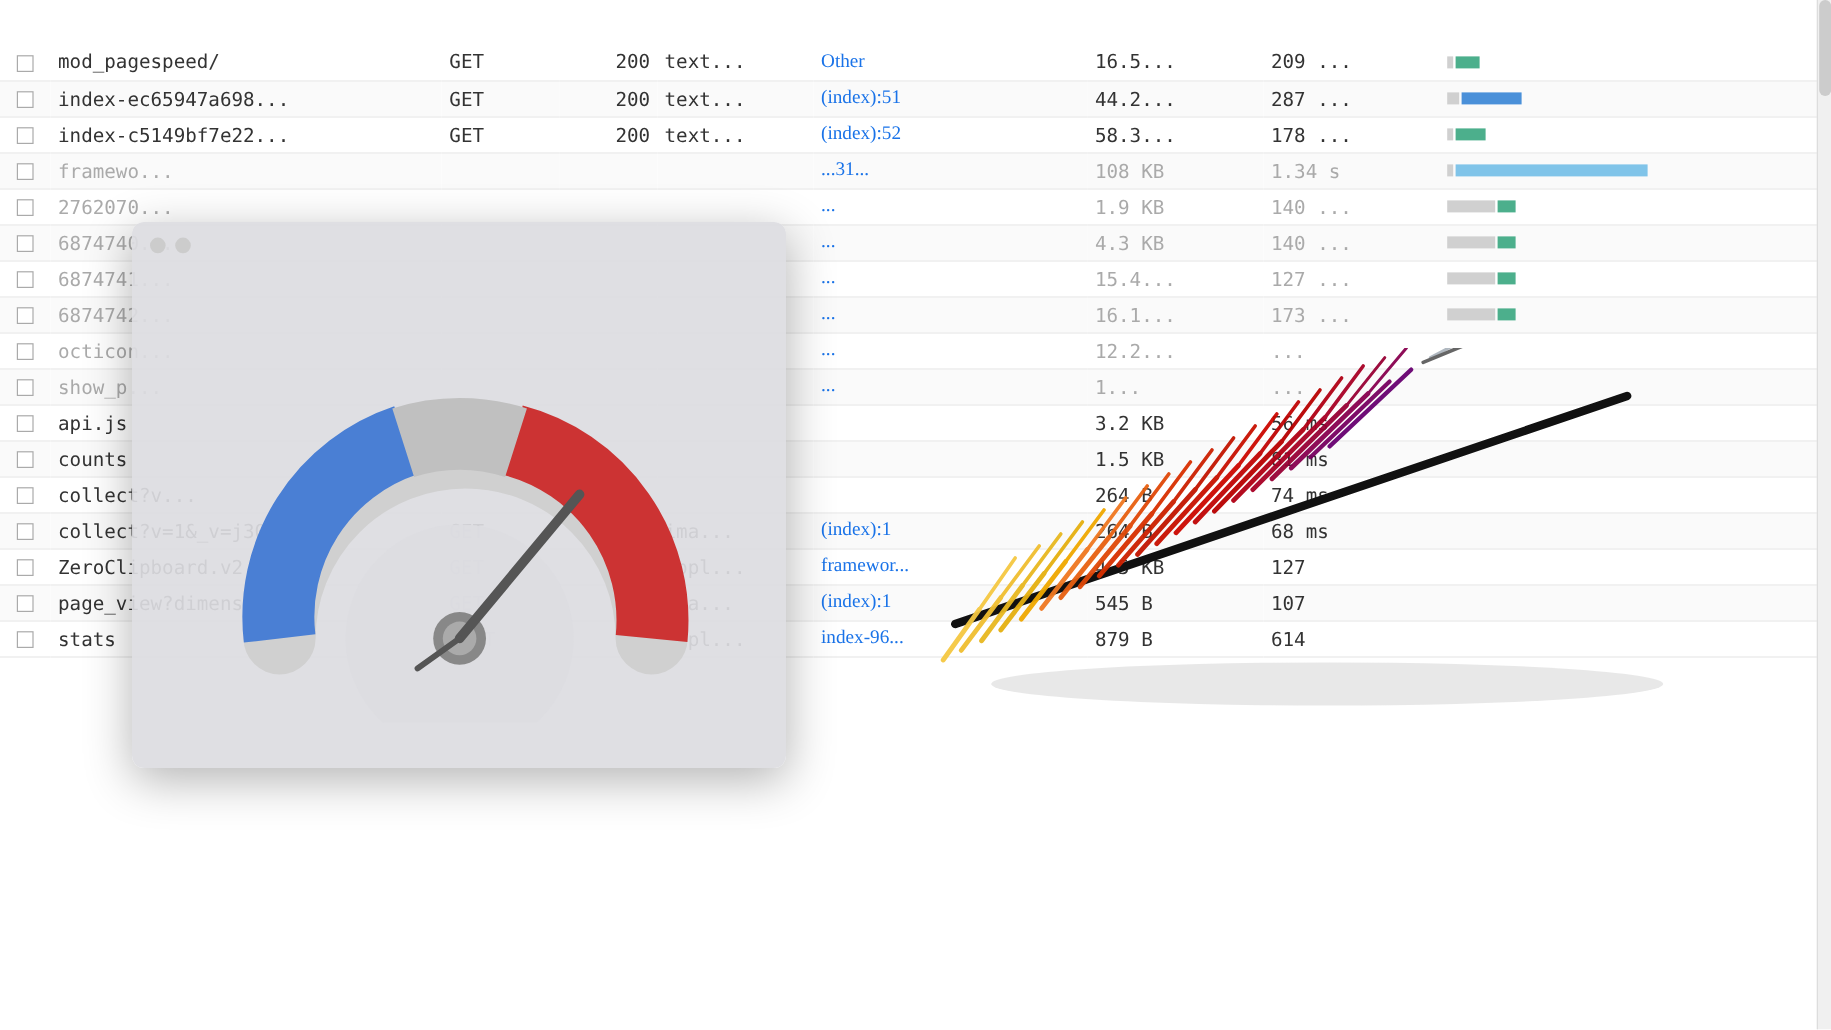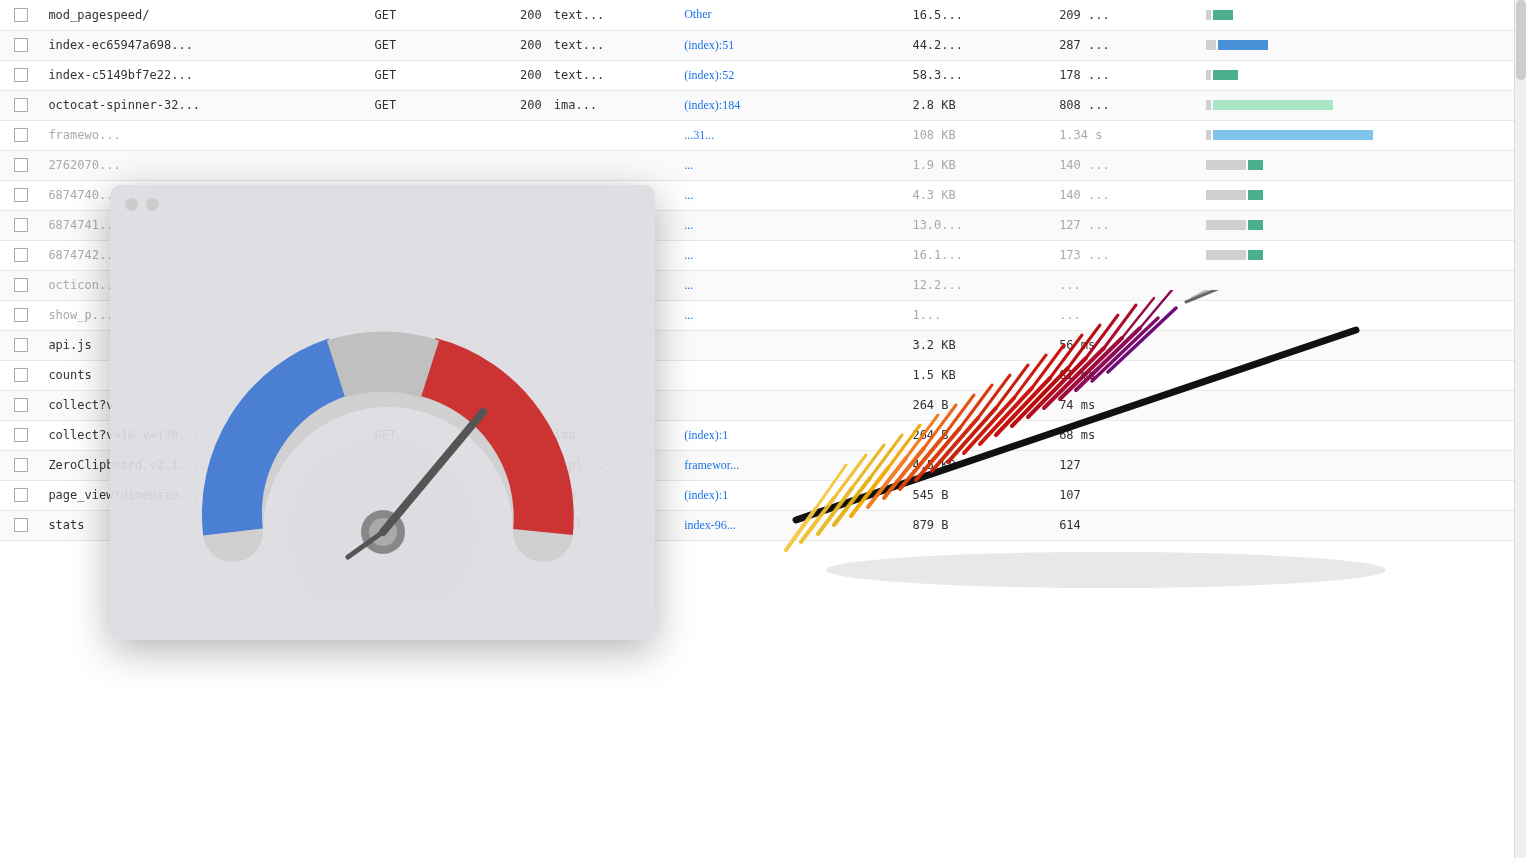--- a/index.html
+++ b/index.html
@@ -8,23 +8,24 @@
       height: 858px;
       overflow: hidden;
       font-family: -apple-system, BlinkMacSystemFont, 'Segoe UI', monospace;
       background: #fff;
       position: relative;
     }
 
     
     .network-table {
       width: 100%;
-      font-size: 12px;
+      font-size: 16px;
       color: #333;
       border-collapse: collapse;
+      margin-top: 37px;
     }
     .network-table tr {
       height: 30px;
       border-bottom: 1px solid #e8e8e8;
     }
     .network-table tr:nth-child(even) {
       background: #fafafa;
     }
     .network-table td {
       padding: 0 6px;
@@ -190,38 +191,20 @@
     <td class="col-initiator"><a class="link-blue" href="#">(index):52</a></td>
     <td class="col-size">58.3...</td>
     <td class="col-time">178 ...</td>
     <td class="col-waterfall">
           <div class="waterfall-bar-container">
     <div class="bar-wait" style="width:5px"></div>
     <div style="background:#4caf8c;height:10px;width:25px"></div>
   </div>
         </td>
   </tr>
-      <tr>
-    <td>
-      <div class="checkbox-cell" style="width:14px;height:14px;border:1px solid #aaa;display:inline-block;vertical-align:middle;"></div>
-    </td>
-    <td class="col-name" title="octocat-spinner-32...">octocat-spinner-32...</td>
-    <td class="col-method">GET</td>
-    <td class="col-status">200</td>
-    <td class="col-type">ima...</td>
-    <td class="col-initiator"><a class="link-blue" href="#">(index):184</a></td>
-    <td class="col-size">2.8 KB</td>
-    <td class="col-time">808 ...</td>
-    <td class="col-waterfall">
-          <div class="waterfall-bar-container">
-    <div class="bar-wait" style="width:5px"></div>
-    <div style="background:#a8e6c4;height:10px;width:120px"></div>
-  </div>
-        </td>
-  </tr>
       <tr style="color: rgb(170, 170, 170);">
     <td>
       <div class="checkbox-cell" style="width:14px;height:14px;border:1px solid #aaa;display:inline-block;vertical-align:middle;"></div>
     </td>
     <td class="col-name" title="framewo...">framewo...</td>
     <td class="col-method"></td>
     <td class="col-status"></td>
     <td class="col-type"></td>
     <td class="col-initiator">...31...</td>
     <td class="col-size">108 KB</td>
@@ -271,21 +254,21 @@
   </tr>
       <tr style="color: rgb(170, 170, 170);">
     <td>
       <div class="checkbox-cell" style="width:14px;height:14px;border:1px solid #aaa;display:inline-block;vertical-align:middle;"></div>
     </td>
     <td class="col-name" title="6874741...">6874741...</td>
     <td class="col-method"></td>
     <td class="col-status"></td>
     <td class="col-type"></td>
     <td class="col-initiator">...</td>
-    <td class="col-size">13.0...</td>
+    <td class="col-size">15.4...</td>
     <td class="col-time">127 ...</td>
     <td class="col-waterfall">
           <div class="waterfall-bar-container">
     <div class="bar-wait" style="width:40px"></div>
     <div style="background:#4caf8c;height:10px;width:15px"></div>
   </div>
         </td>
   </tr>
       <tr style="color: rgb(170, 170, 170);">
     <td>

